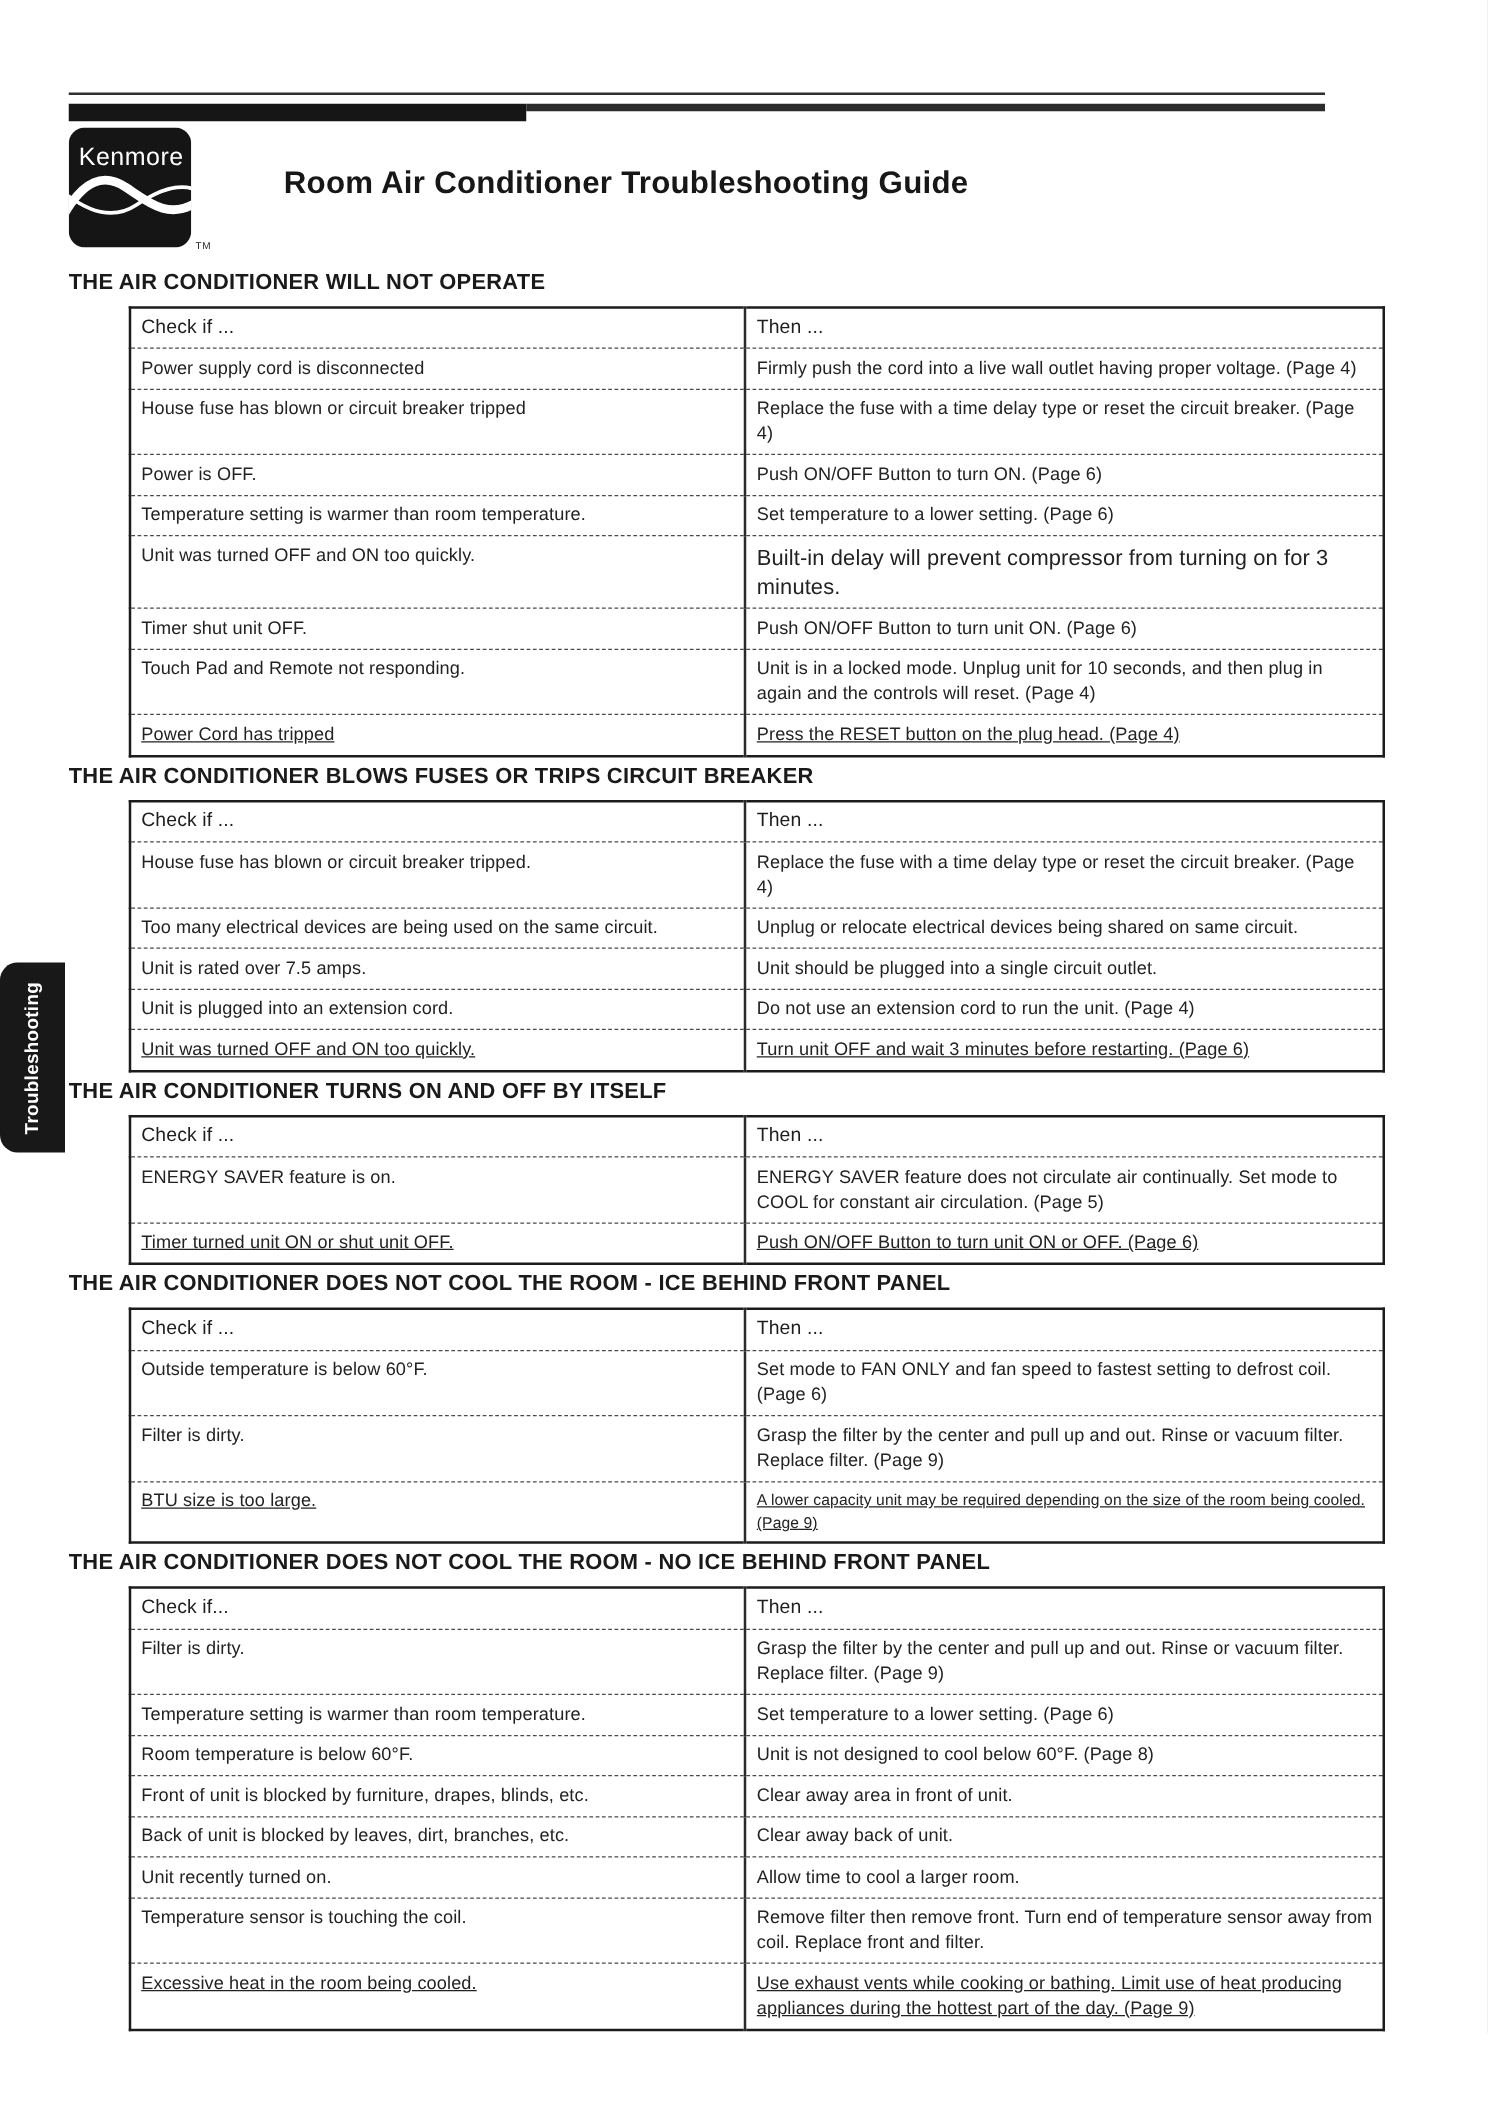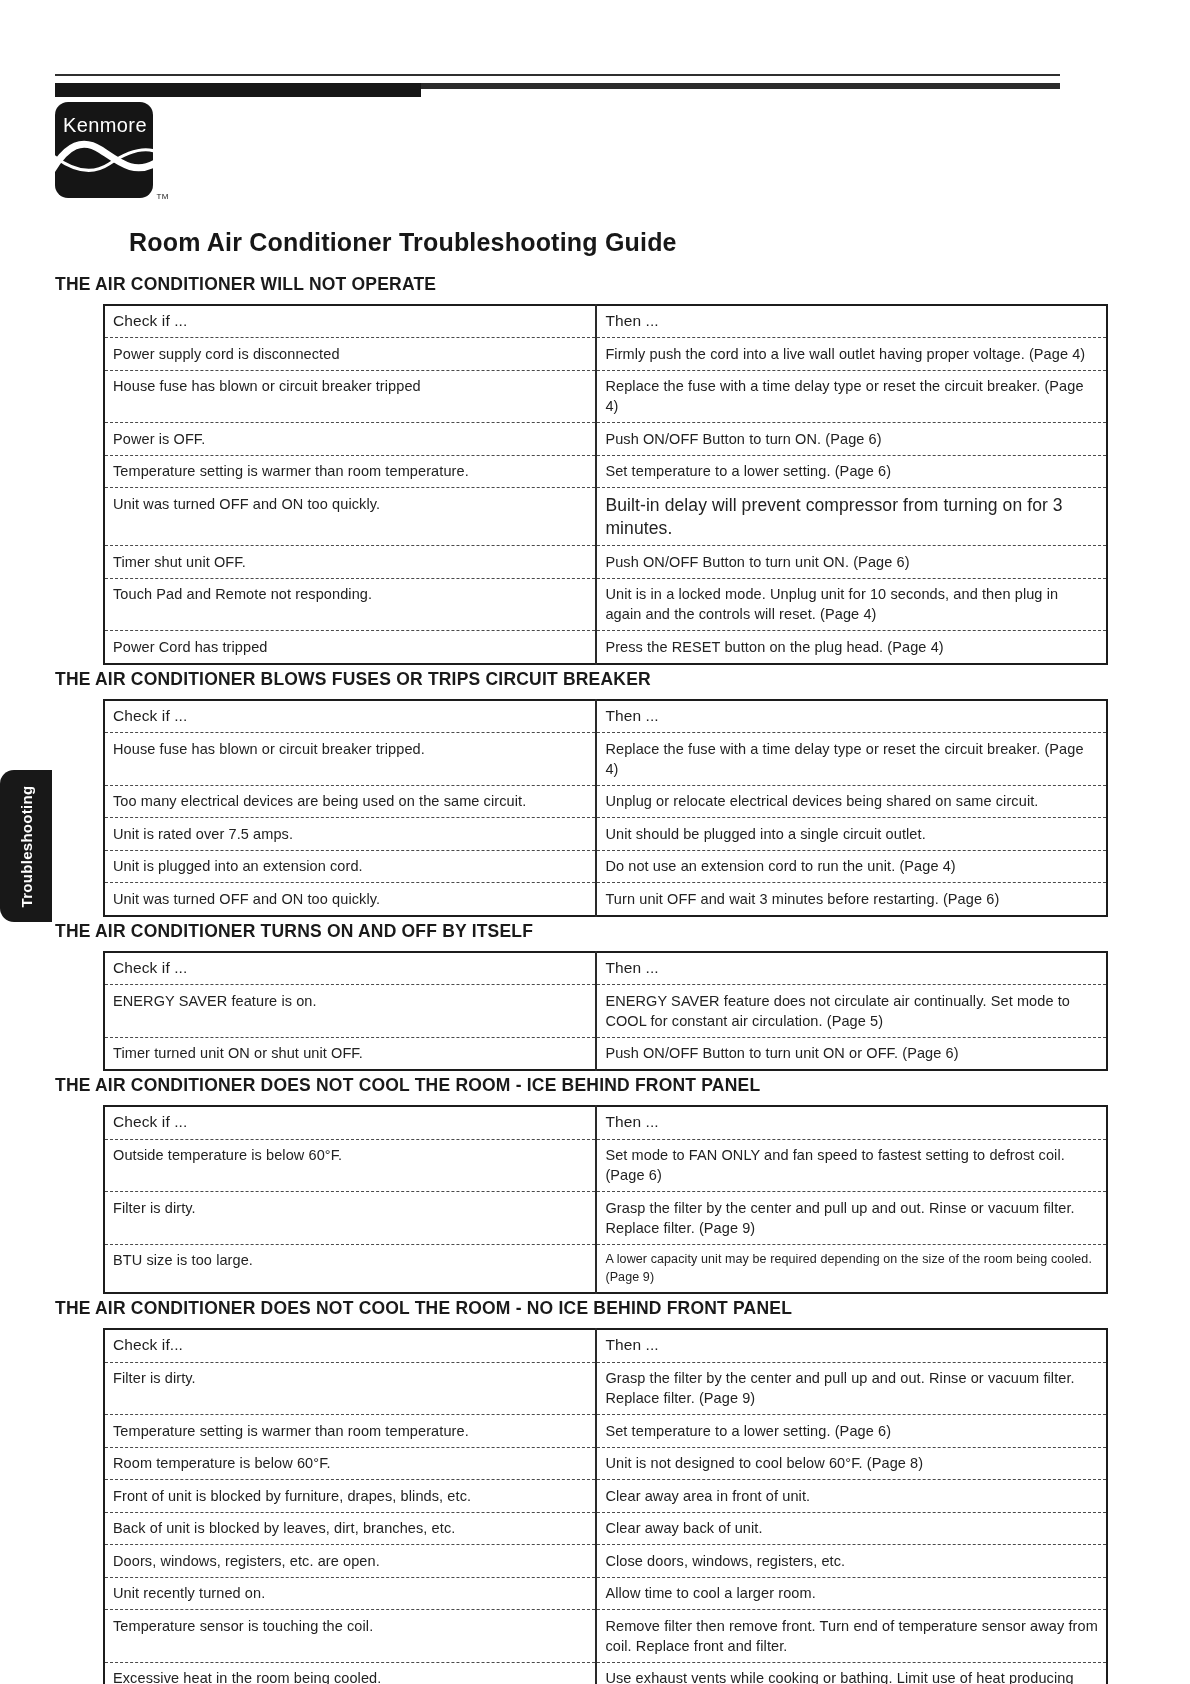--- a/index.html
+++ b/index.html
@@ -11,21 +11,21 @@
     color:#1b1b1b;
     overflow:hidden;
   }
   .content{
     position:absolute;left:55px;top:0;width:1005px;
   }
   .rule-top{height:2px;background:#2f2f2f;margin-top:74px;}
   .bar-row{display:flex;align-items:flex-start;margin-top:7px;}
   .bar-left{width:366px;height:14px;background:#161616;}
   .bar-right{flex:1;height:6px;background:#2b2b2b;}
-  .logo-row{display:flex;margin-top:5px;flex-direction:column;}
+  .logo-row{display:flex;margin-top:5px;}
   .logo-wrap{position:relative;width:98px;height:96px;flex:0 0 auto;}
   .tm-mark{position:absolute;right:-16px;bottom:-3px;font-size:8px;letter-spacing:0.5px;color:#222;}
   .doc-title{
     margin-left:74px;margin-top:30px;
     font-size:25px;font-weight:bold;letter-spacing:0.2px;color:#171717;
   }
   .section-heading{
     font-size:17.5px;font-weight:bold;color:#1a1a1a;letter-spacing:0.2px;
     margin-top:4px;margin-bottom:9px;
   }
@@ -36,21 +36,21 @@
     margin-left:48px;
   }
   table.ts-table td{
     border-bottom:1px dashed #4a4a4a;
     vertical-align:top;
     padding:5.5px 8px 6px 8px;
     font-size:14.5px;line-height:1.38;color:#222;
     letter-spacing:0.1px;
     overflow:hidden;
   }
-  table.ts-table tr:last-child td{border-bottom:none;}
+  table.ts-table tr:last-child td{border-bottom:none;text-decoration:underline;}
   table.ts-table td:first-child{width:47.3%;border-right:2px solid #2a2a2a;}
   table.ts-table td.hcell{font-size:15.5px;padding:4px 8px 6px 8px;color:#1d1d1d;}
   table.ts-table td.large{font-size:17.5px;line-height:1.3;}
   table.ts-table td.small{font-size:12.5px;line-height:1.45;}
   .side-tab{
     position:absolute;left:0;top:770px;width:52px;height:152px;
     background:#181818;border-radius:14px 0 0 14px;
     display:flex;align-items:center;justify-content:center;
   }
   .side-tab span{
@@ -218,24 +218,20 @@
             </tr>
             <tr>
               <td>Front of unit is blocked by furniture, drapes, blinds, etc.</td>
               <td>Clear away area in front of unit.</td>
             </tr>
             <tr>
               <td>Back of unit is blocked by leaves, dirt, branches, etc.</td>
               <td>Clear away back of unit.</td>
             </tr>
             <tr>
-              <td>Doors, windows, registers, etc. are open.</td>
-              <td>Close doors, windows, registers, etc.</td>
-            </tr>
-            <tr>
               <td>Unit recently turned on.</td>
               <td>Allow time to cool a larger room.</td>
             </tr>
             <tr>
               <td>Temperature sensor is touching the coil.</td>
               <td>Remove filter then remove front. Turn end of temperature sensor away from coil. Replace front and filter.</td>
             </tr>
             <tr>
               <td>Excessive heat in the room being cooled.</td>
               <td>Use exhaust vents while cooking or bathing. Limit use of heat producing appliances during the hottest part of the day. (Page 9)</td>

